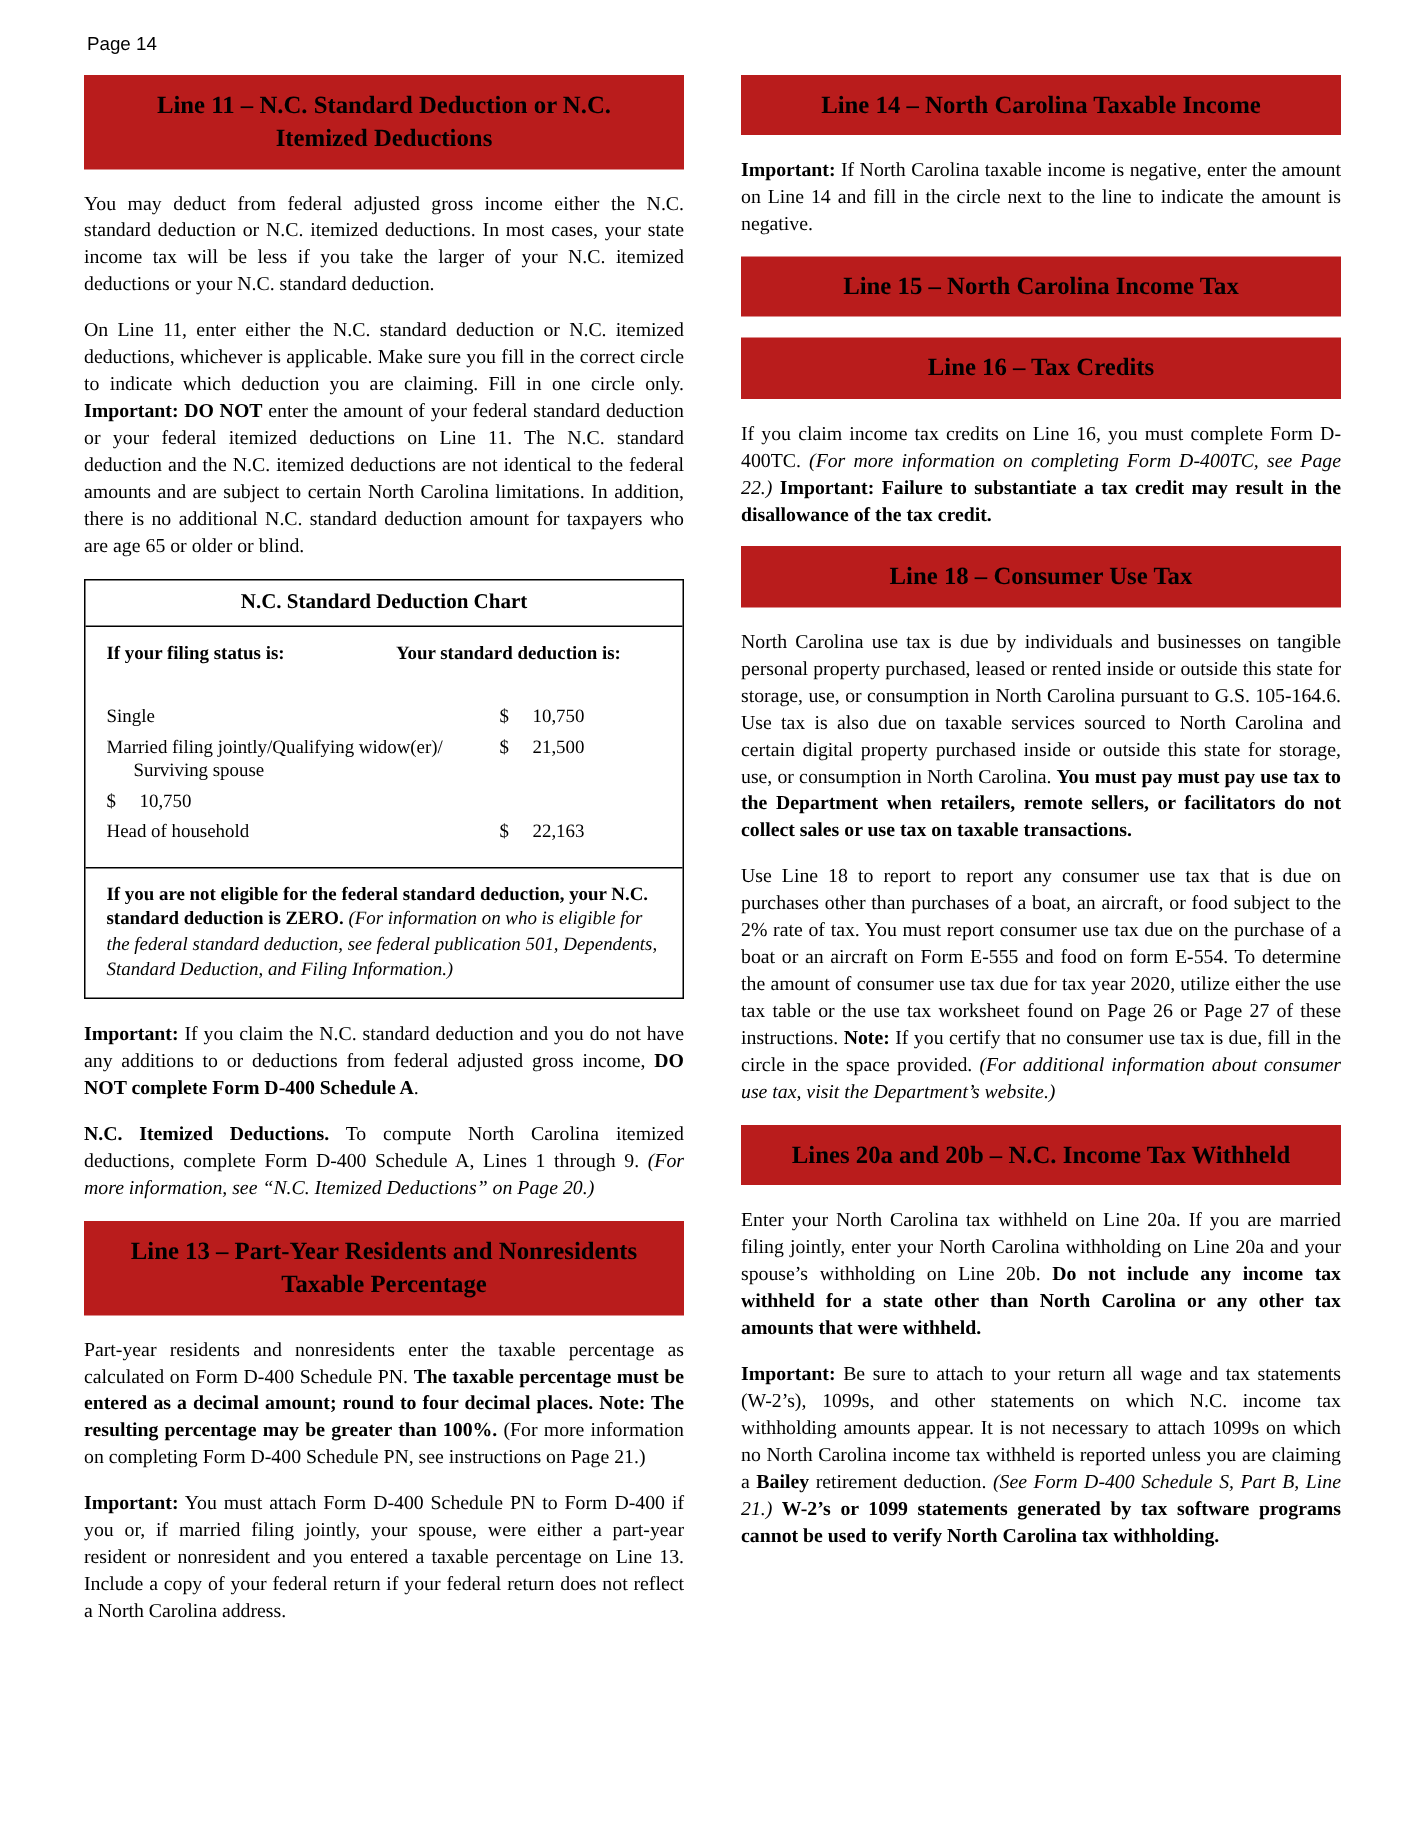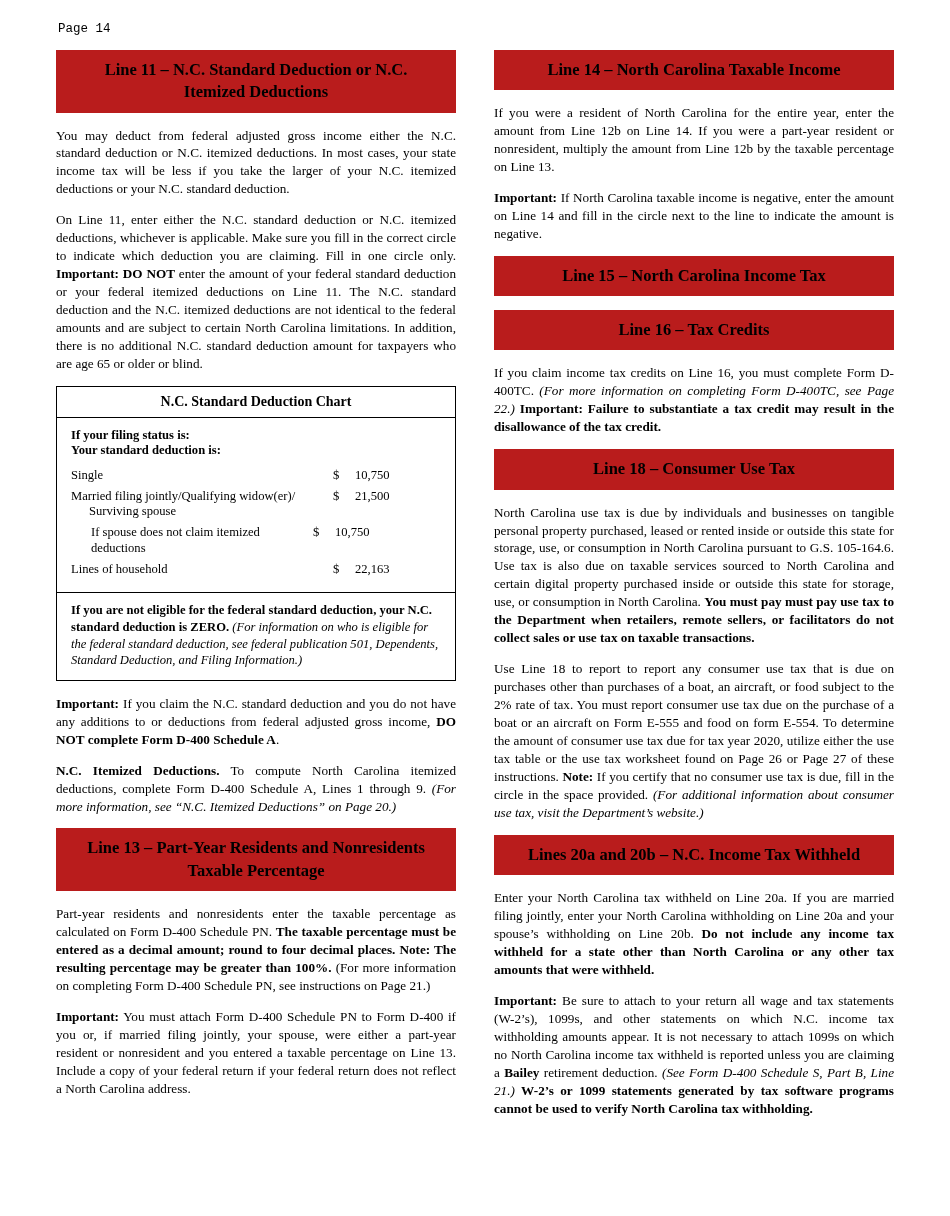--- a/index.html
+++ b/index.html
@@ -12,21 +12,21 @@
     color: #000000;
   }
   .page {
     position: relative;
     width: 950px;
     min-height: 1216px;
     padding: 22px 52px 20px 56px;
   }
   .page-number {
     font-size: 12.5px;
-    font-family: Liberation Mono, monospace;
+    font-family: Liberation Sans, sans-serif;
     margin-bottom: 14px;
     padding-left: 2px;
   }
   .columns {
     display: flex;
     gap: 38px;
     align-items: flex-start;
   }
   .col {
     width: 400px;
@@ -65,22 +65,21 @@
     border-bottom: 1.5px solid #000;
   }
   .chart-body {
     padding: 10px 14px 10px 14px;
     border-bottom: 1.5px solid #000;
   }
   .chart-hdr {
     display: flex;
     font-weight: bold;
     font-size: 12.6px;
-    margin-bottom: 10px;
-    flex-direction: column;
+    margin-bottom: 27px;
   }
   .chart-hdr .h1 { width: 193px; }
   .chart-hdr .h2 { flex: 1; text-align: left; }
   .chart-row {
     display: flex;
     font-size: 12.6px;
     margin-bottom: 5px;
     align-items: flex-start;
   }
   .chart-row .label { width: 262px; line-height: 1.25; }
@@ -128,28 +127,27 @@
           </div>
 
           <div class="chart-row">
             <span class="label"><span>Married filing jointly/Qualifying widow(er)/</span><span class="sub">Surviving spouse</span></span>
             <span class="dollar">$</span>
             <span class="amt">21,500</span>
           </div>
 
 
           <div class="chart-row">
-            <span class="label ind">If spouse does not claim itemized deductions</span>
             <span class="dollar">$</span>
             <span class="amt">10,750</span>
           </div>
 
 
           <div class="chart-row">
-            <span class="label">Lines of household</span>
+            <span class="label">Head of household</span>
             <span class="dollar">$</span>
             <span class="amt">22,163</span>
           </div>
         </div>
         <div class="chart-note"><b>If you are not eligible for the federal standard deduction, your N.C. standard deduction is ZERO. </b><i>(For information on who is eligible for the federal standard deduction, see federal publication 501, Dependents, Standard Deduction, and Filing Information.)</i></div>
       </div>
 
       <p class="body"><b>Important:</b><span>  If you claim the N.C. standard deduction and you do not have any additions to or deductions from federal adjusted gross income, </span><b>DO NOT complete Form D-400 Schedule A</b><span>.</span></p>
 
       <p class="body"><b>N.C. Itemized Deductions.</b><span>  To compute North Carolina itemized deductions, complete Form D-400 Schedule A, Lines 1 through 9. </span><i>(For more information, see “N.C. Itemized Deductions” on Page 20.)</i></p>
@@ -159,21 +157,20 @@
       <p class="body"><span>Part-year residents and nonresidents enter the taxable percentage as calculated on Form D-400 Schedule PN. </span><b>The taxable percentage must be entered as a decimal amount; round to four decimal places. Note: The resulting percentage may be greater than 100%.</b><span> (For more information on completing Form D-400 Schedule PN, see instructions on Page 21.)</span></p>
 
       <p class="body"><b>Important:</b><span>  You must attach Form D-400 Schedule PN to Form D-400 if you or, if married filing jointly, your spouse, were either a part-year resident or nonresident and you entered a taxable percentage on Line 13.  Include a copy of your federal return if your federal return does not reflect a North Carolina address.</span></p>
 
     </div>
 
     <div class="col">
 
       <div class="section-head">Line 14 – North Carolina Taxable Income</div>
 
-      <p class="body">If you were a resident of North Carolina for the entire year, enter the amount from Line 12b on Line 14.  If you were a part-year resident or nonresident, multiply the amount from Line 12b by the taxable percentage on Line 13.</p>
 
       <p class="body"><b>Important:</b><span>  If North Carolina taxable income is negative, enter the amount on Line 14 and fill in the circle next to the line to indicate the amount is negative.</span></p>
 
       <div class="section-head">Line 15 – North Carolina Income Tax</div>
 
 
       <div class="section-head">Line 16 – Tax Credits</div>
 
       <p class="body"><span>If you claim income tax credits on Line 16, you must complete Form D-400TC.  </span><i>(For more information on completing Form D-400TC, see Page 22.)</i><b>  Important:  Failure to substantiate a tax credit may result in the disallowance of the tax credit.</b></p>
 

